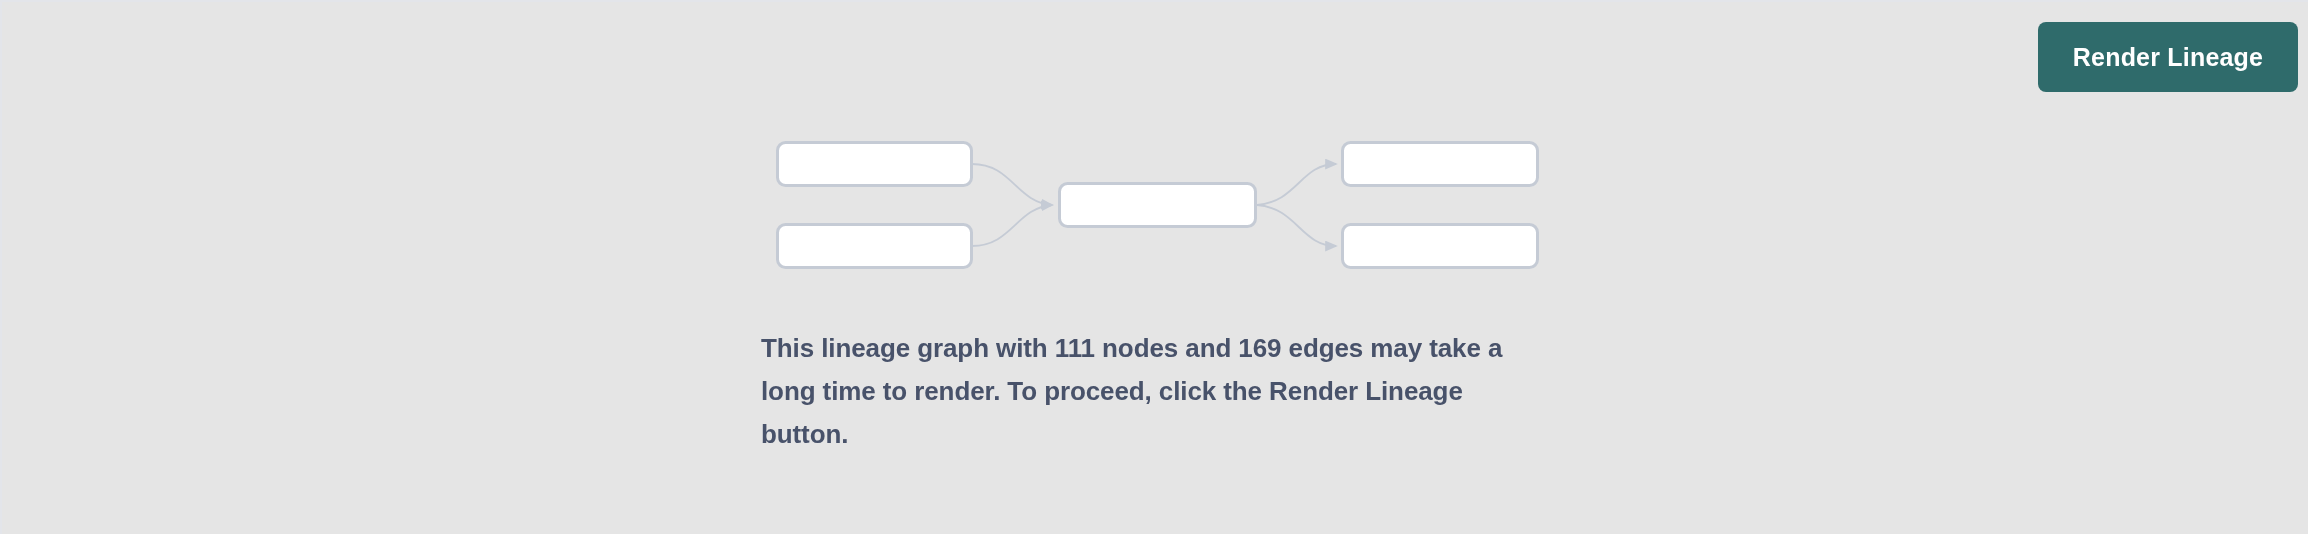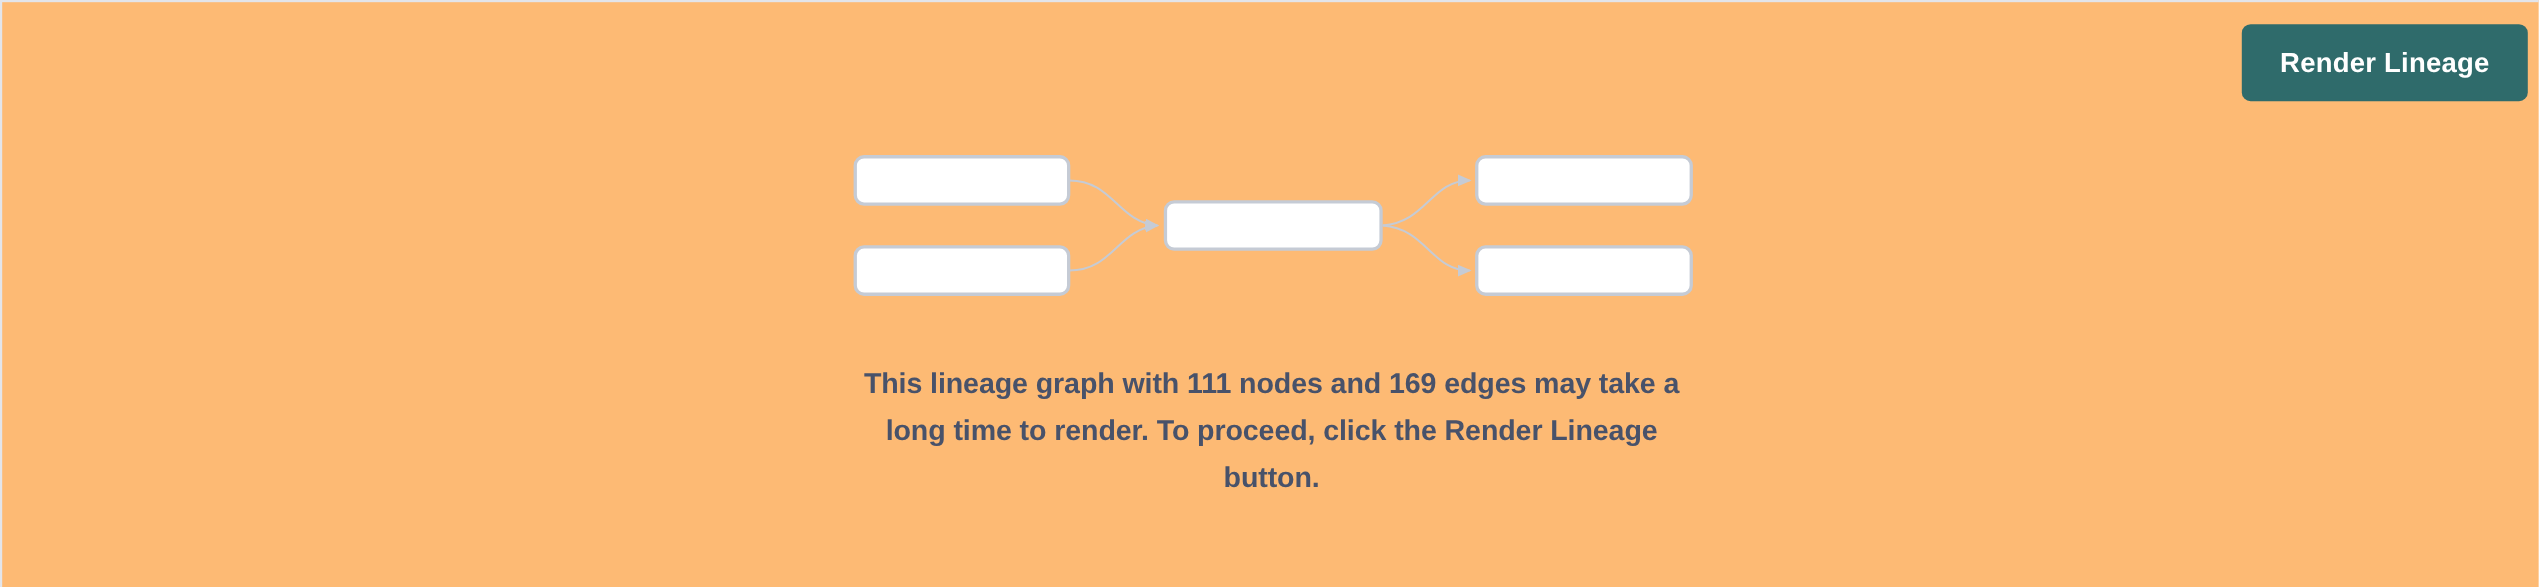--- a/index.html
+++ b/index.html
@@ -8,21 +8,21 @@
     background: #ffffff;
   }
   body {
     font-family: "Liberation Sans", sans-serif;
   }
 
   #app {
     position: relative;
     width: 2308px;
     height: 534px;
-    background: #fdba74;
+    background: #e5e5e5;
     border-top: 2px solid #e3e5ea;
     border-left: 2px solid #e3e5ea;
     box-sizing: border-box;
     overflow: hidden;
   }
 
   
   .toolbar {
     position: absolute;
     top: 0;
@@ -76,21 +76,20 @@
     display: block;
     overflow: visible;
   }
 
   .message {
     position: absolute;
     left: 50%;
     transform: translateX(-50%);
     top: 325px;
     width: 790px;
-    text-align: center;
     color: #48526a;
     font-family: "Liberation Sans", sans-serif;
     font-size: 26px;
     font-weight: bold;
     line-height: 43px;
     letter-spacing: -0.1px;
   }
 </style>
 </head>
 <body>

